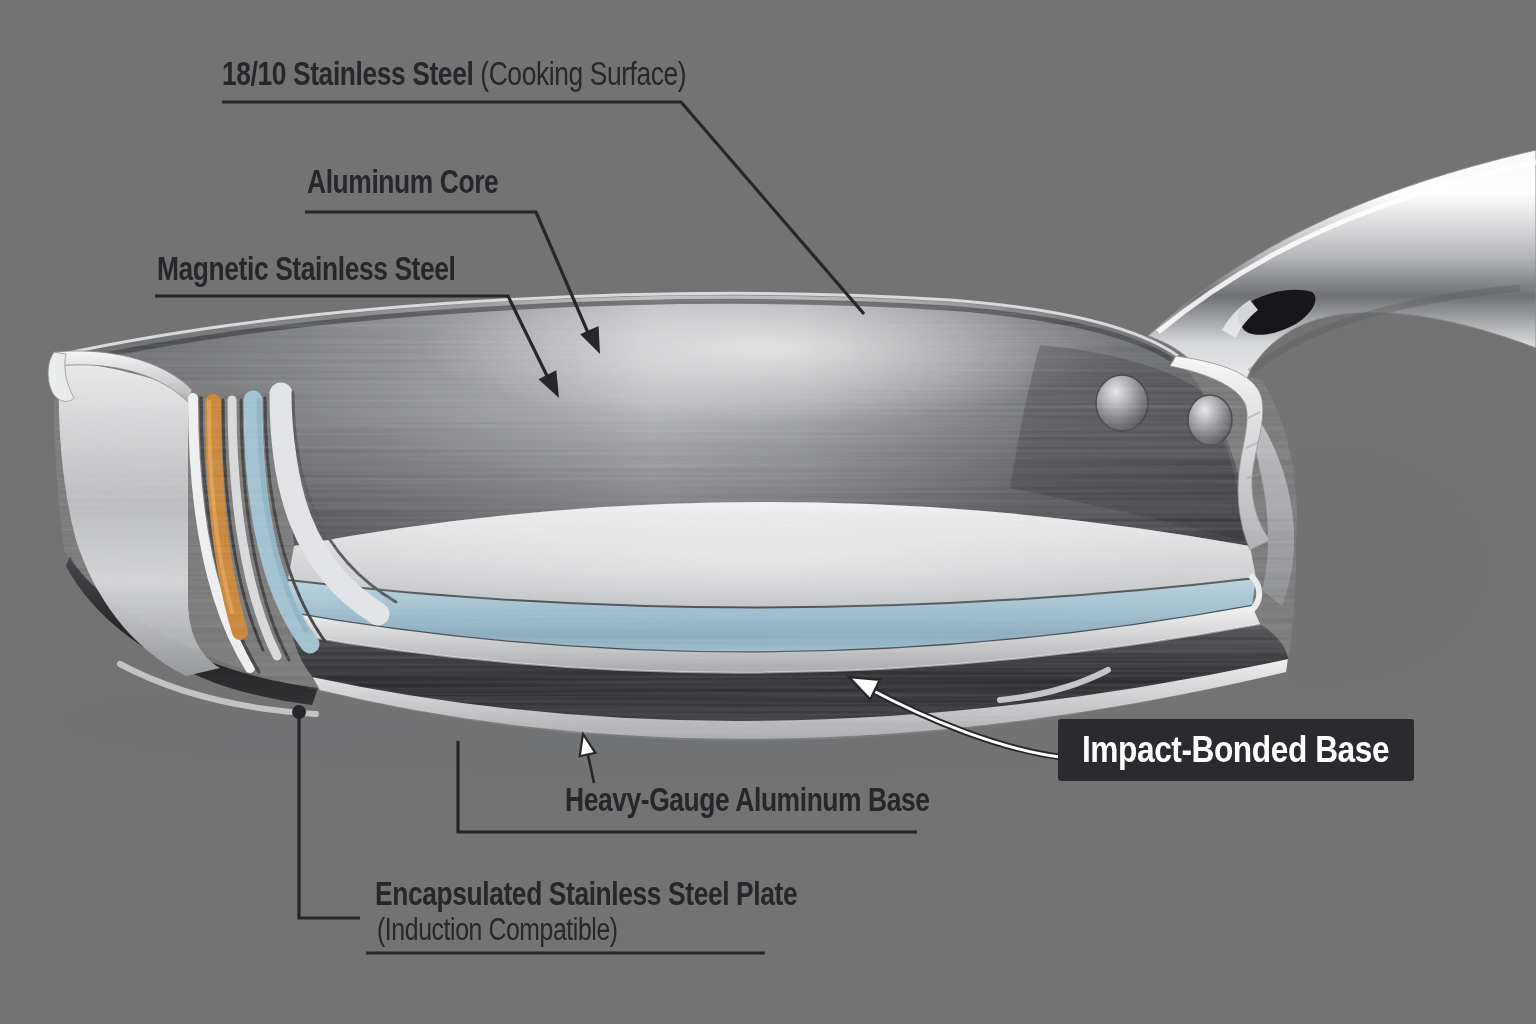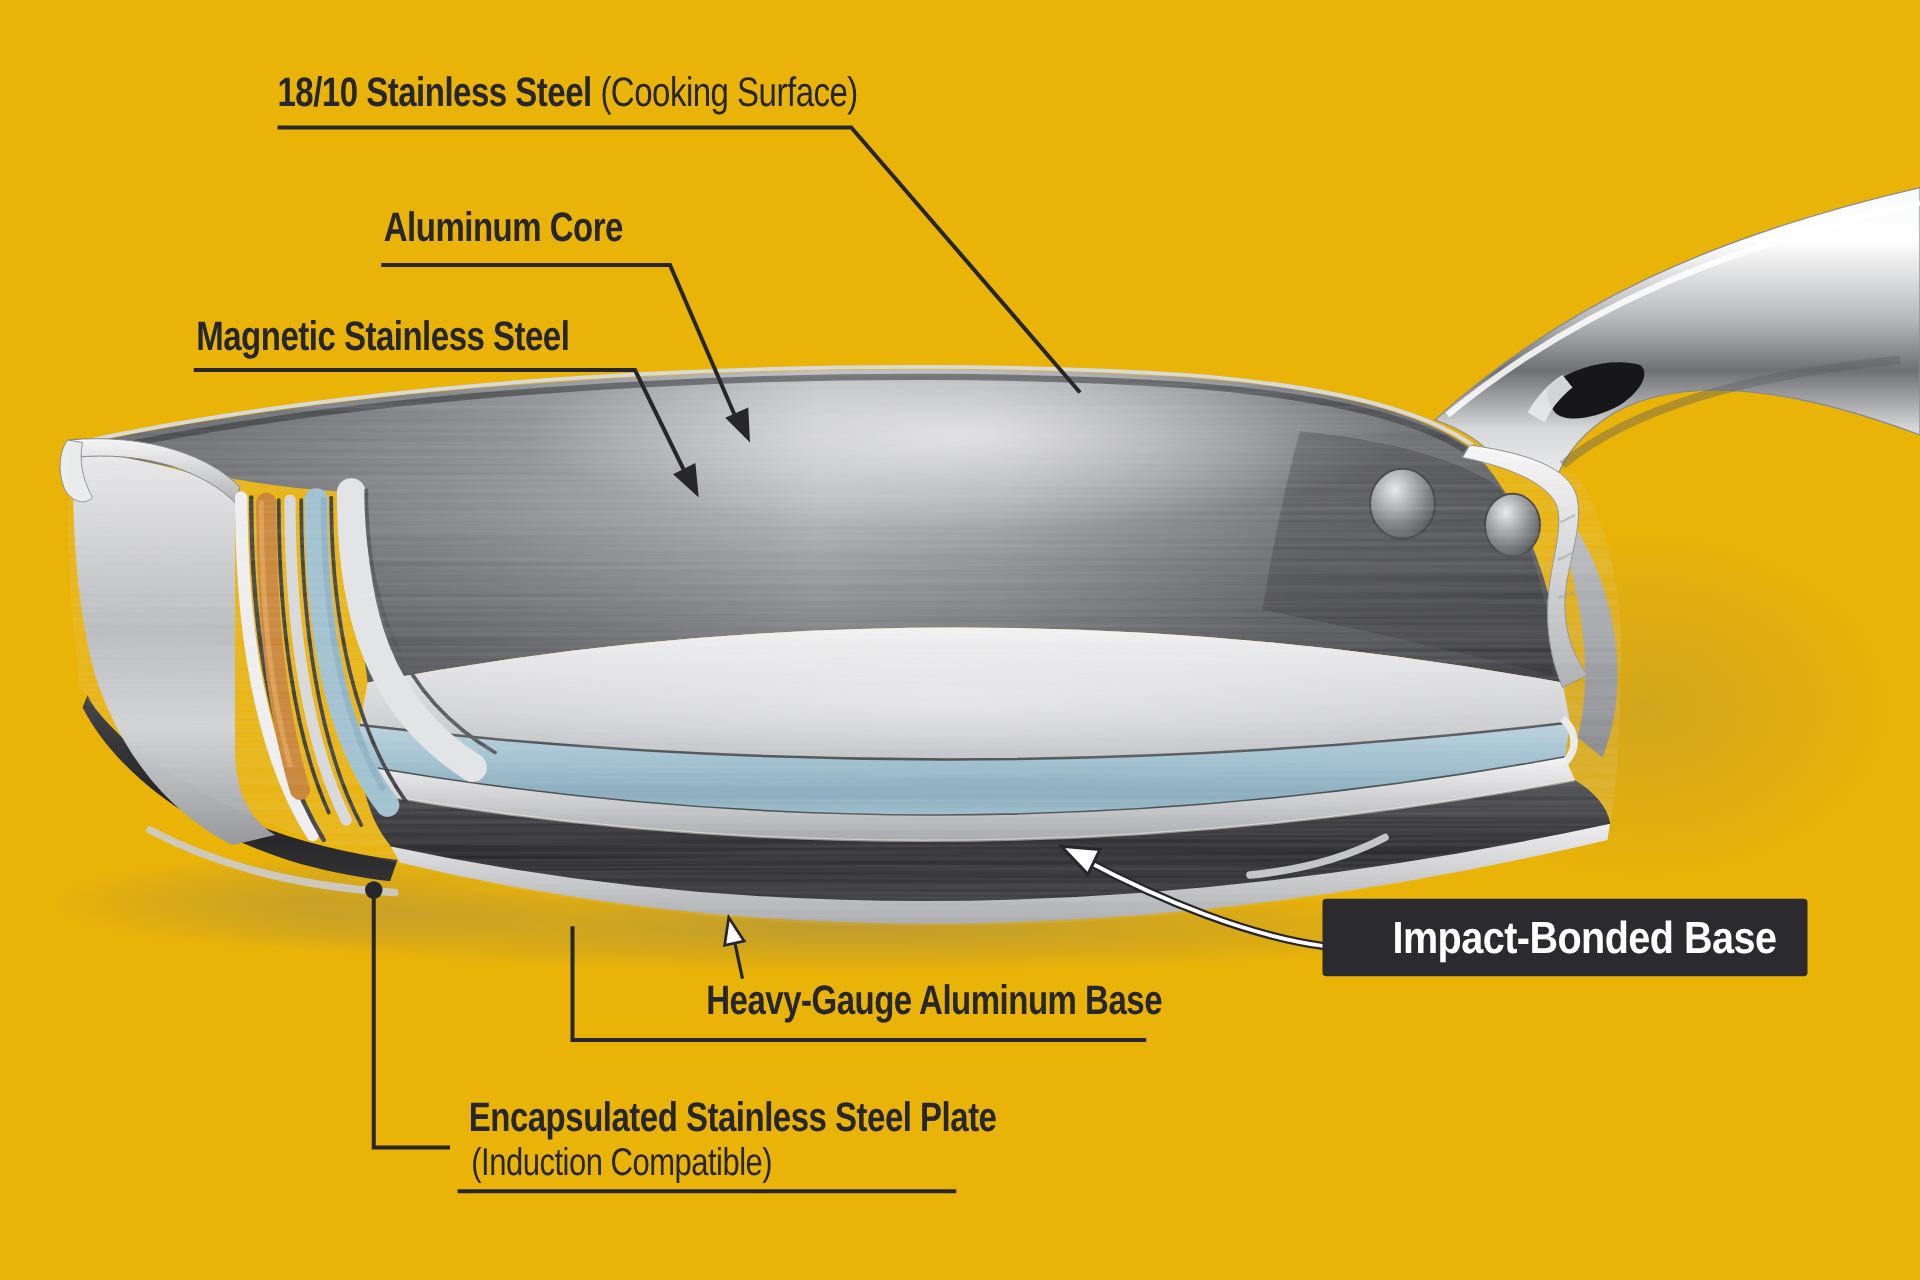--- a/index.html
+++ b/index.html
@@ -1,24 +1,24 @@
 <!DOCTYPE html>
 <html><head>
 <meta charset="utf-8">
 <style>
   html,body{margin:0;padding:0;background:#fff;}
-  .stage{position:relative;width:1536px;height:1024px;background:#eab308;overflow:hidden;
+  .stage{position:relative;width:1536px;height:1024px;background:#737373;overflow:hidden;
          font-family:"Liberation Sans",sans-serif;}
   .stage svg{position:absolute;left:0;top:0;}
   .lab{position:absolute;white-space:nowrap;color:#26262b;font-size:33px;font-weight:700;
        transform:scaleX(.8);transform-origin:0 0;letter-spacing:-.5px;}
   .lab .note{font-weight:400;}
   .lab2{font-size:31px;font-weight:400;}
   .callout{position:absolute;left:1058px;top:719px;width:356px;height:62px;background:#2b2b2f;
-           display:flex;align-items:center;justify-content:center;border-radius:3px;padding-left:32px;}
+           display:flex;align-items:center;justify-content:center;border-radius:3px;}
   .callout span{color:#fff;font-size:36px;font-weight:700;letter-spacing:-.5px;
                 transform:scaleX(.88);white-space:nowrap;}
 </style>
 </head>
 <body>
 
 <div class="stage">
 
 <svg width="1536" height="1024" viewBox="0 0 1536 1024">
   <defs>

